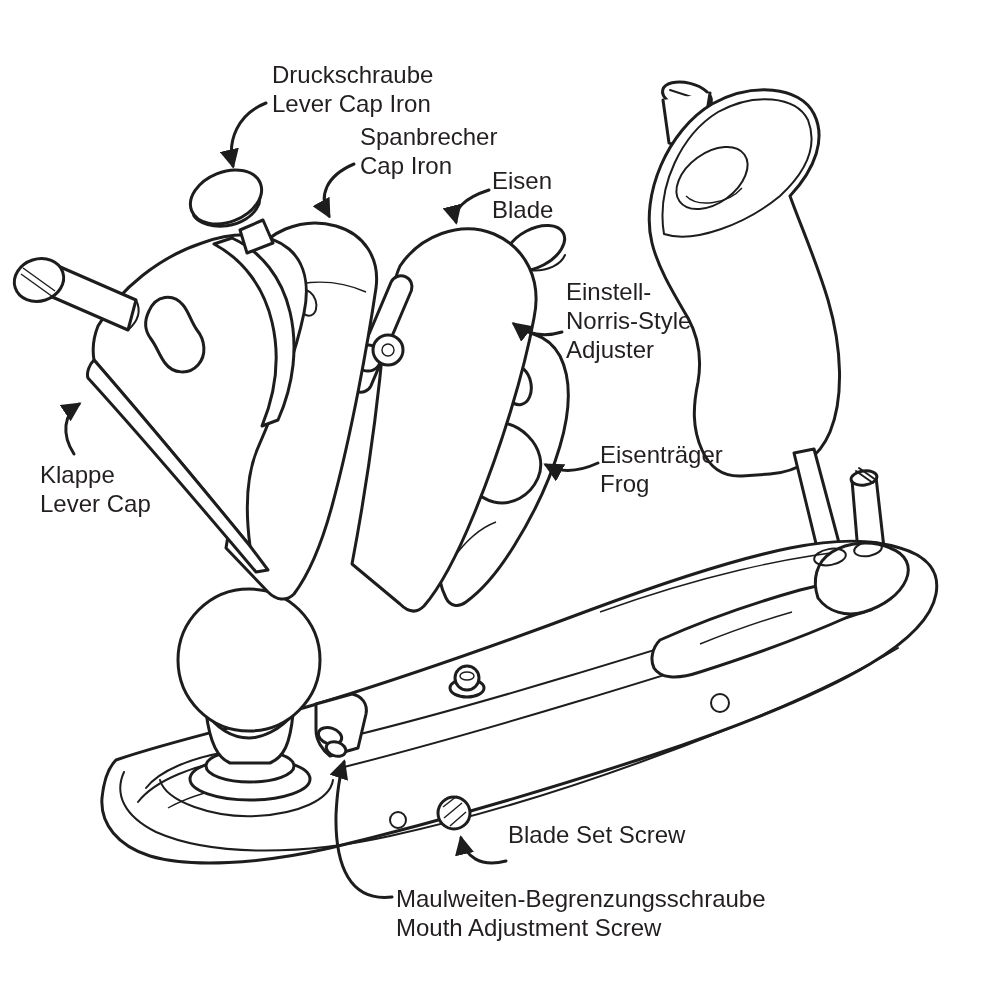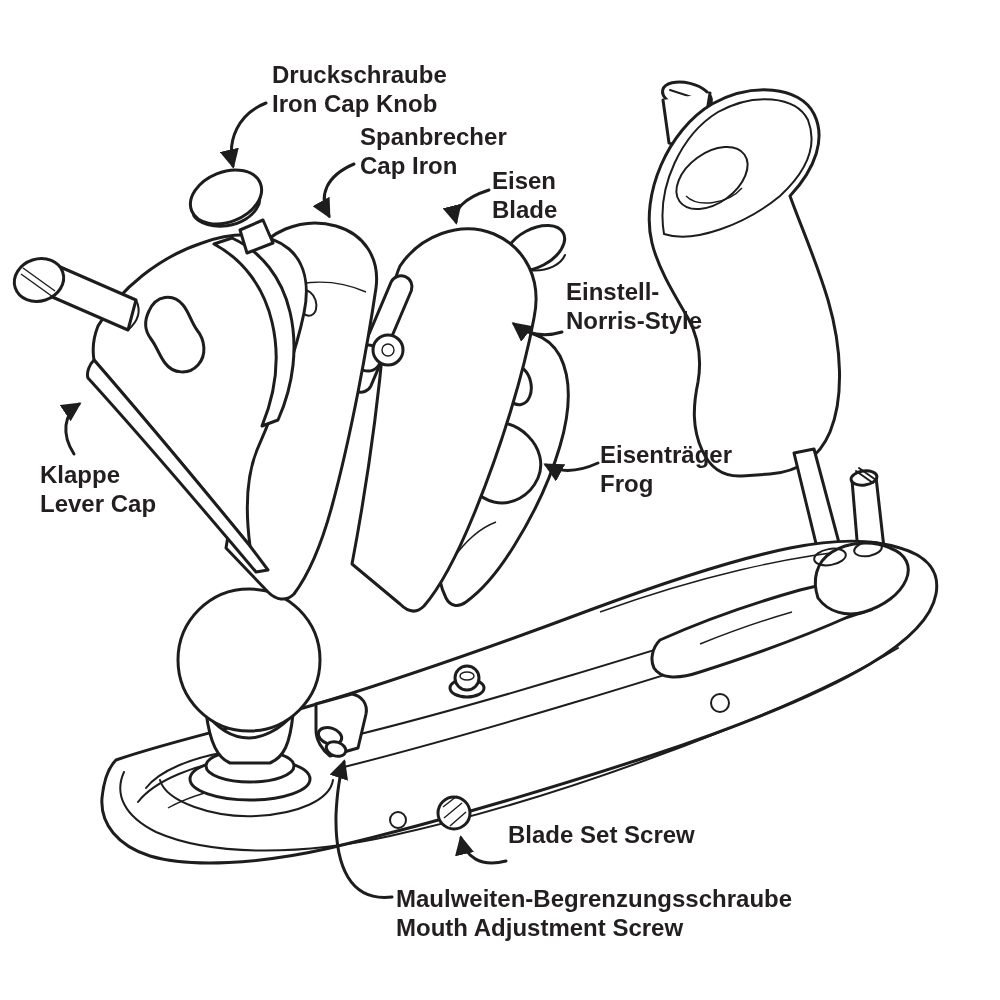--- a/index.html
+++ b/index.html
@@ -1,19 +1,19 @@
 <!DOCTYPE html>
 <html><head>
 <meta charset="utf-8">
 <style>
   html,body{margin:0;padding:0;background:#fff;}
   .stage{position:relative;width:1000px;height:1000px;background:#ffffff;overflow:hidden;
          font-family:"Liberation Sans",sans-serif;}
   .art{position:absolute;left:0;top:0;}
-  .label{position:absolute;color:#231f20;font-size:24px;line-height:29px;font-weight:700;}
+  .label{position:absolute;color:#231f20;font-size:24px;line-height:29px;font-weight:400;}
   .label div{white-space:nowrap;}
   svg .pt{fill:#ffffff;stroke:#1d1d1d;stroke-width:3;stroke-linejoin:round;stroke-linecap:round;}
   svg .ln{fill:none;stroke:#1d1d1d;stroke-width:2;stroke-linejoin:round;stroke-linecap:round;}
   svg .th{fill:none;stroke:#1d1d1d;stroke-width:1.4;}
   svg .arrow{fill:none;stroke:#1d1d1d;stroke-width:3;stroke-linecap:round;}
 </style>
 </head>
 <body>
 
 <div class="stage">
@@ -205,36 +205,37 @@
     <path class="arrow" marker-end="url(#ah)" d="M562,332 C542,338 527,334 514,324"></path>
     <path class="arrow" marker-end="url(#ah)" d="M598,463 C576,473 559,472 546,465"></path>
     <path class="arrow" marker-end="url(#ah)" d="M74,454 C61,434 64,414 79,404"></path>
     <path class="arrow" marker-end="url(#ah)" d="M506,861 C480,868 465,856 461,838"></path>
     <path class="arrow" marker-end="url(#ah)" d="M392,897 C350,902 335,866 336,815 C337,792 340,774 344,762"></path>
   </g>
 </svg>
 
   <div class="label" style="left:272px;top:60px;">
     <div>Druckschraube</div>
-    <div>Iron Cap Knob</div>
+    <div>Lever Cap Iron</div>
   </div>
 
   <div class="label" style="left:360px;top:122px;">
     <div>Spanbrecher</div>
     <div>Cap Iron</div>
   </div>
 
   <div class="label" style="left:492px;top:166px;">
     <div>Eisen</div>
     <div>Blade</div>
   </div>
 
   <div class="label" style="left:566px;top:277px;">
     <div>Einstell-</div>
     <div>Norris-Style</div>
+    <div>Adjuster</div>
   </div>
 
   <div class="label" style="left:600px;top:440px;">
     <div>Eisenträger</div>
     <div>Frog</div>
   </div>
 
   <div class="label" style="left:40px;top:460px;">
     <div>Klappe</div>
     <div>Lever Cap</div>

